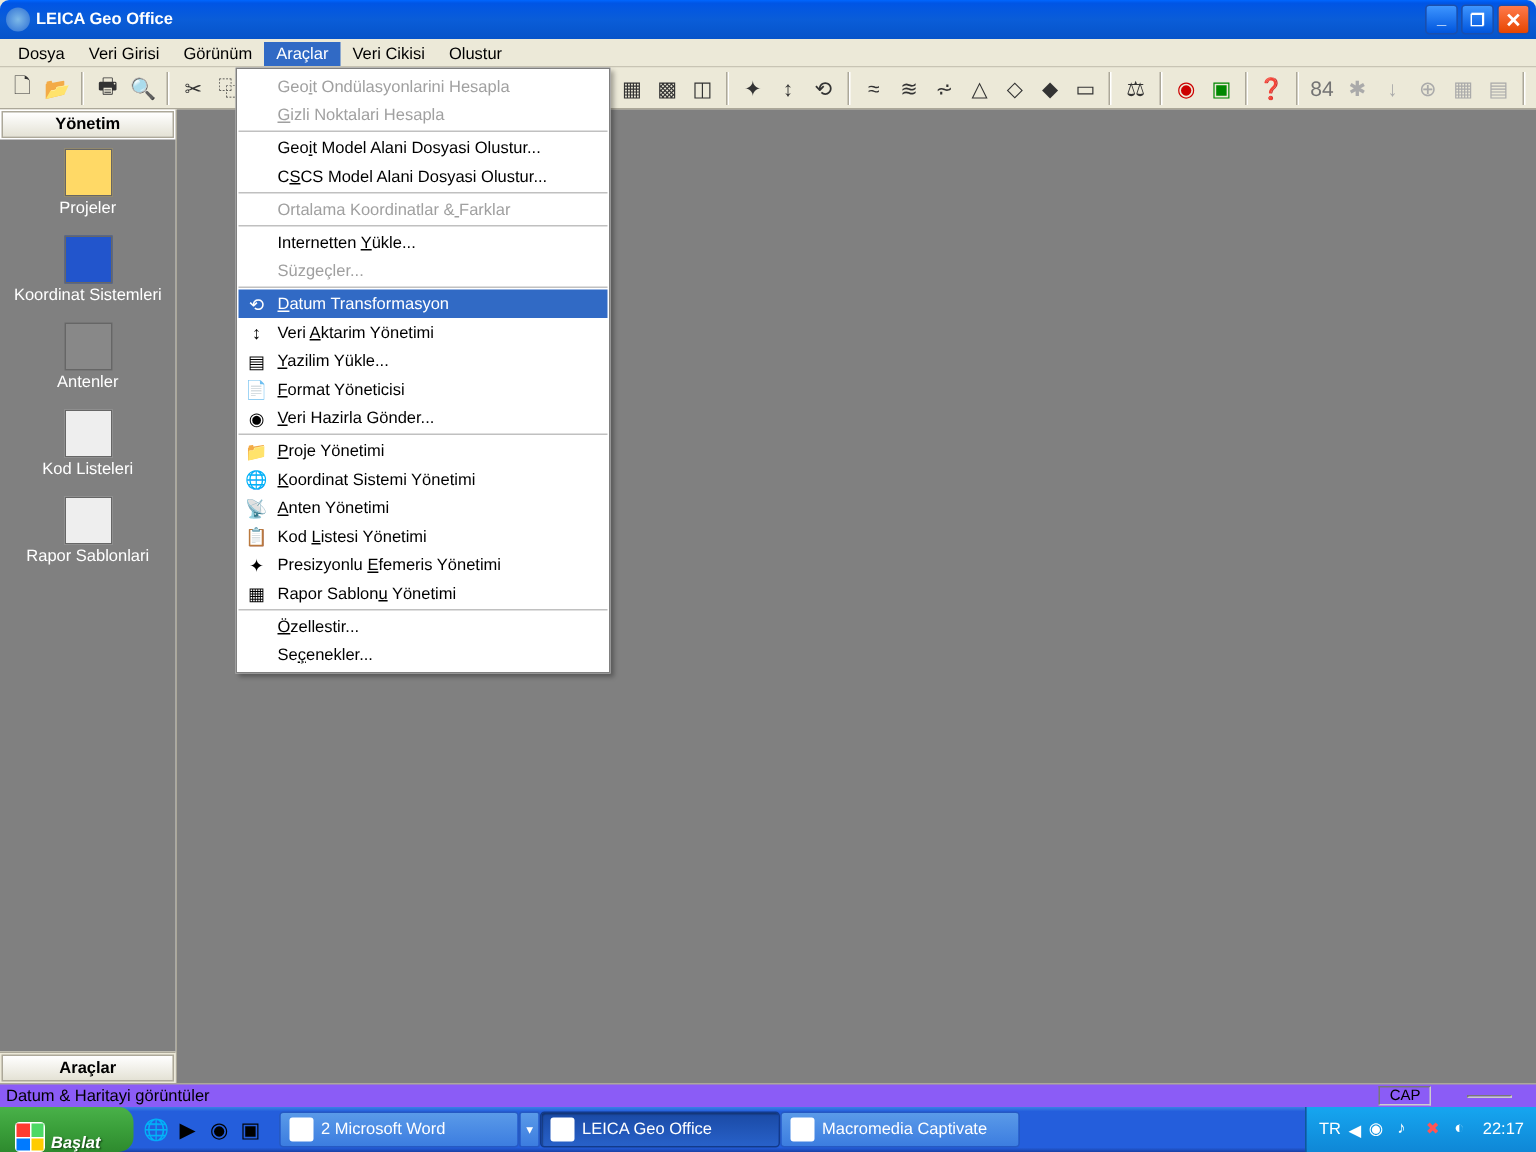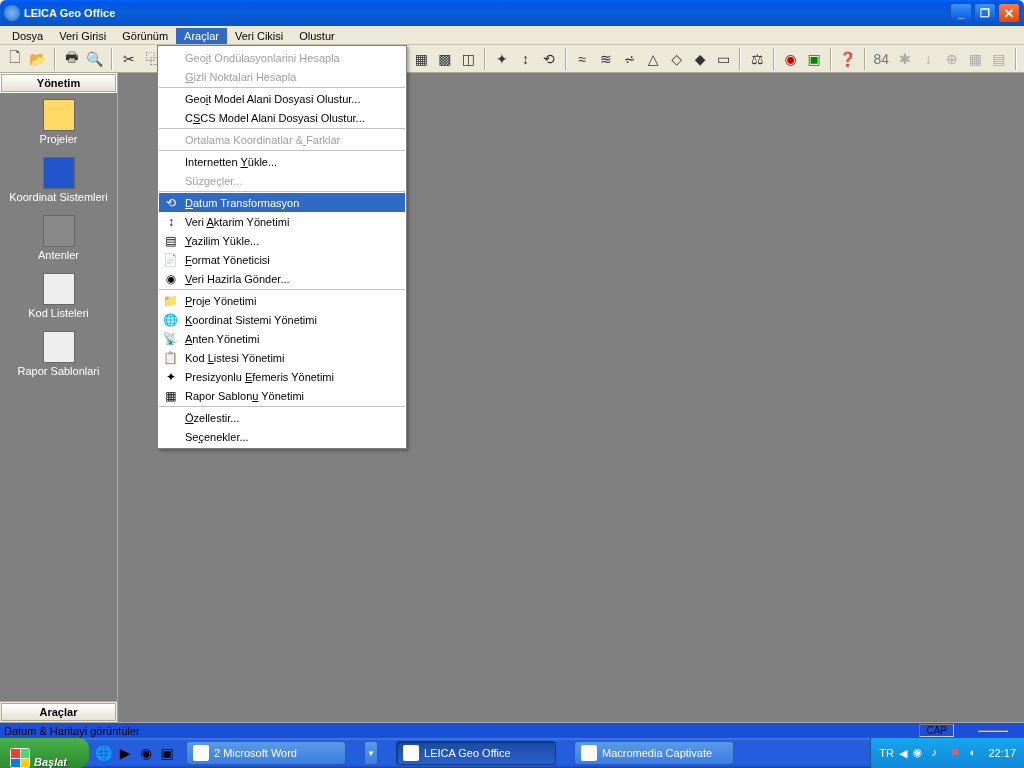--- a/index.html
+++ b/index.html
@@ -36,32 +36,32 @@
 .dropdown { position:absolute; top:45px; left:157px; width:250px; background:#fff; border:1px solid #808080; box-shadow:2px 2px 3px rgba(0,0,0,0.3); z-index:100; padding:1px; }
 .dgroup { border-bottom:1px solid #c0c0c0; padding:1px 0; }
 .dgroup:last-child { border-bottom:none; }
 .ditem { display:flex; align-items:center; height:19px; padding:0 20px 0 4px; cursor:default; }
 .ditem .dico { width:16px; height:16px; margin-right:6px; flex-shrink:0; display:flex;align-items:center;justify-content:center;font-size:12px; }
 .ditem.disabled { color:#a0a0a0; }
 .ditem.highlight { background:#316ac5; color:white; }
 .ditem .u { text-decoration: underline; }
 
 
-.statusbar { position:absolute; bottom:30px; left:0; right:0; height:16px; background:#1d4ed8; border-top:1px solid #aca899; display:flex; align-items:center; padding:0 4px; font-size:11px; }
+.statusbar { position:absolute; bottom:30px; left:0; right:0; height:16px; background:#8b5cf6; border-top:1px solid #aca899; display:flex; align-items:center; padding:0 4px; font-size:11px; }
 .statusbar .sfill { flex:1; }
 .statusbar .scap { border:1px inset #ccc; padding:0 6px; margin:0 12px; font-size:10px; }
 
 
 .taskbar { position:absolute; bottom:0; left:0; right:0; height:30px; background: linear-gradient(to bottom,#3a81e5 0%,#245edc 10%,#245edc 90%,#1941a5 100%); display:flex; align-items:center; }
 .start { height:30px; padding:0 22px 0 10px; background: linear-gradient(to bottom,#49b149 0%,#3a9f3a 50%,#2e8a2e 100%); color:white; font-weight:bold; font-style:italic; font-size:18px; display:flex; align-items:flex-end; border-radius:0 10px 10px 0; text-shadow:1px 1px 1px #184b18; gap:4px; }
 .start .logo { width:20px; height:20px; background:#fff; border-radius:3px; display:grid; grid-template:1fr 1fr/1fr 1fr; gap:1px; padding:1px; }
 .start .logo div:nth-child(1){background:#ff3b30}.start .logo div:nth-child(2){background:#4cd964}.start .logo div:nth-child(3){background:#007aff}.start .logo div:nth-child(4){background:#ffcc00}
 .qlaunch { display:flex; gap:3px; padding:0 6px; }
 .qlaunch .q { width:18px; height:20px; display:flex;align-items:center;justify-content:center;font-size:14px; }
-.tbtns { display:flex; gap:18px; padding:0 4px; flex:1; }
+.tbtns { display:flex; gap:0; padding:0 4px; flex:1; }
 .tbtask { height:24px; min-width:160px; background: linear-gradient(to bottom,#5a9ae8,#3c7de0); border:1px solid #2559c3; border-radius:3px; color:white; display:flex; align-items:center; padding:0 6px; gap:5px; font-size:11px; }
 .tbtask.active { background: linear-gradient(to bottom,#1a4aa5,#2861c9); border-color:#123a8a; box-shadow: inset 1px 1px 1px rgba(0,0,0,0.3); }
 .tbtask .tico { width:16px; height:16px; background:#fff; border-radius:2px; flex-shrink:0; }
 .tray { height:30px; background: linear-gradient(to bottom,#16a6f0,#0f87d6); display:flex; align-items:center; padding:0 8px; gap:5px; color:white; font-size:11px; border-left:1px solid #0b5c99; }
 .tray .tr { width:14px;height:14px;}
 .taskdrop { width:14px; height:24px; background: linear-gradient(to bottom,#5a9ae8,#3c7de0); border:1px solid #2559c3; border-radius:2px; color:white; display:flex;align-items:center;justify-content:center;font-size:9px; }
 .sidefoot { background:#ece9d8; border-top:1px solid #aca899; }
 </style>
 </head>
 <body>

